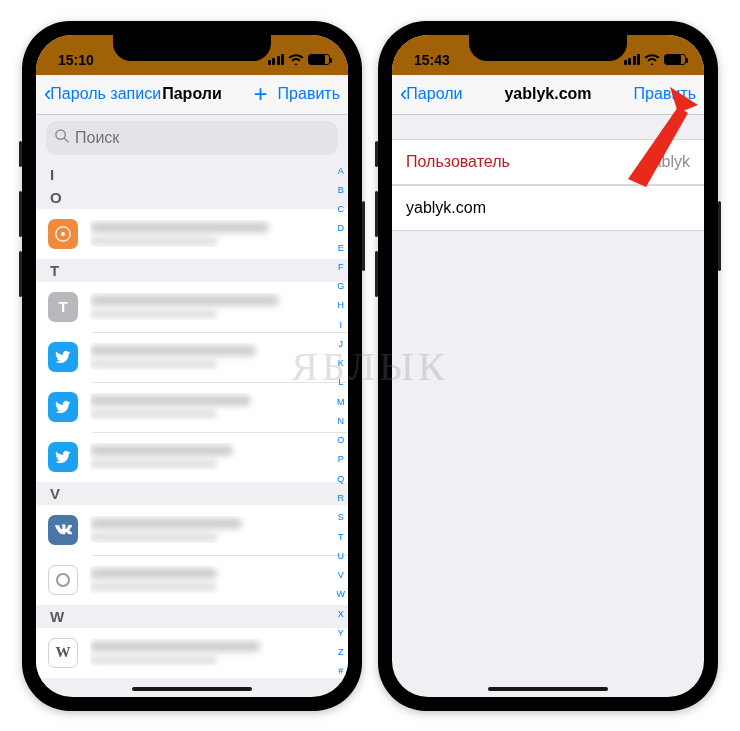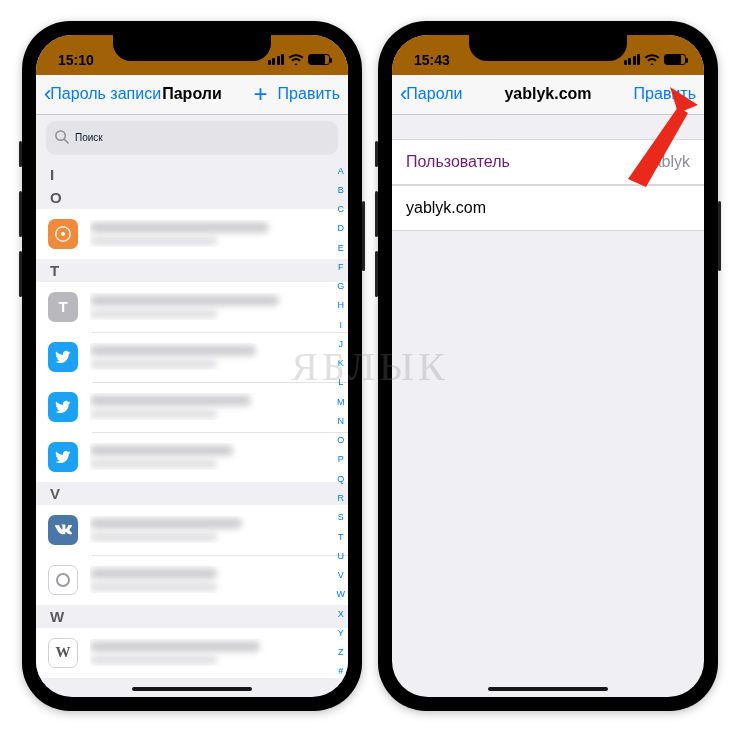--- a/index.html
+++ b/index.html
@@ -62,21 +62,21 @@
   .nav-left, .nav-right { display:flex; align-items:center; color:#007aff; }
   .nav-left .chev { font-size:22px; line-height:1; margin-right:-1px; font-weight:300; }
   .nav-title { font-weight:600; color:#000; position:absolute; left:0; right:0; text-align:center; pointer-events:none;}
   .nav-add { font-size:24px; font-weight:300; margin-right:10px; }
   .navbar .nav-btn { font-size:16px; }
   .navbar { position:relative; }
 
   
   .searchbar {
     margin:6px 10px 8px; height:34px; background:#e3e3e8; border-radius:10px;
-    display:flex; align-items:center; padding:0 8px; color:#0f172a; font-size:10px;
+    display:flex; align-items:center; padding:0 8px; color:#737373; font-size:16px;
   }
   .searchbar .mag { margin-right:6px; }
 
   
   .list { position:relative; }
   .section-header {
     font-size:15px; font-weight:600; color:#5a5a5e;
     padding:3px 14px; background:#efeff4;
   }
   .row {
@@ -108,21 +108,21 @@
 
   
   .group {
     margin-top:24px; background:#fff; border-top:1px solid #d8d8dc; border-bottom:1px solid #d8d8dc;
   }
   .cell {
     display:flex; justify-content:space-between; align-items:center;
     height:44px; padding:0 14px; font-size:16px;
   }
   .cell + .cell { border-top:1px solid #e3e3e6; margin-left:14px; padding-left:0;}
-  .cell .label { color:#701a75; }
+  .cell .label { color:#b91c1c; }
   .cell .value { color:#8e8e93; }
   .group-header {
     font-size:12px; color:#6d6d72; letter-spacing:.3px;
     padding: 20px 14px 6px; text-transform:uppercase;
   }
   .link-cell .label { color:#000; }
 
   
   .arrow-annot {
     position:absolute; z-index:60; pointer-events:none;

